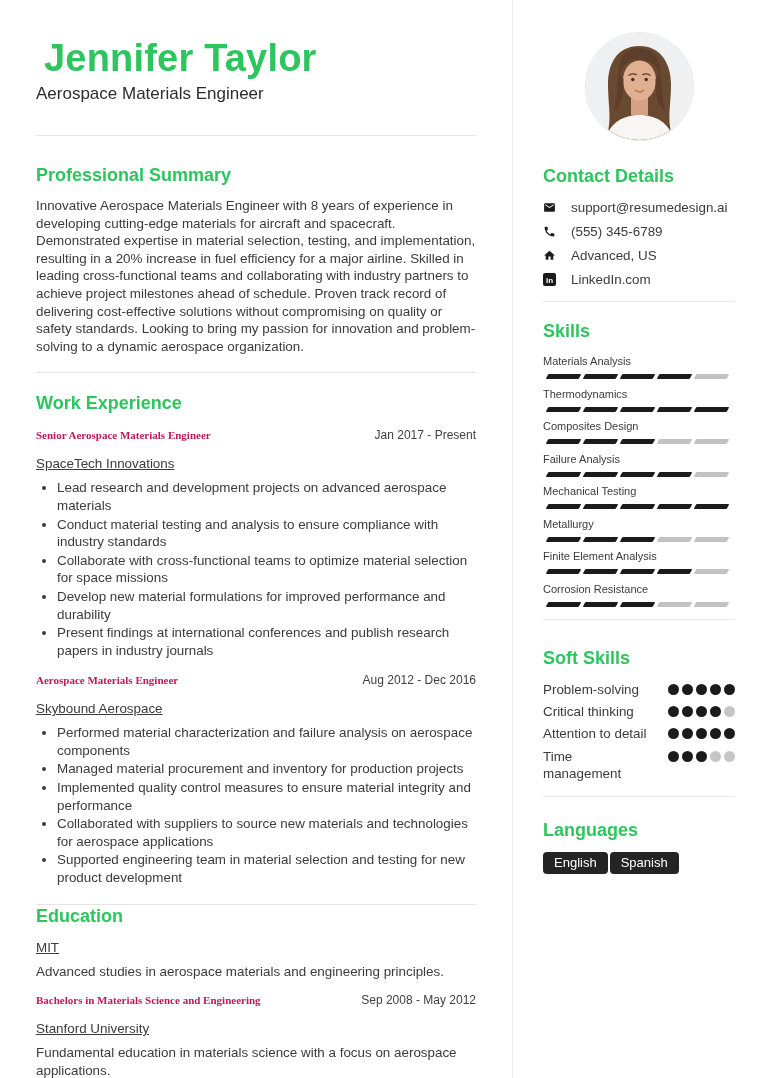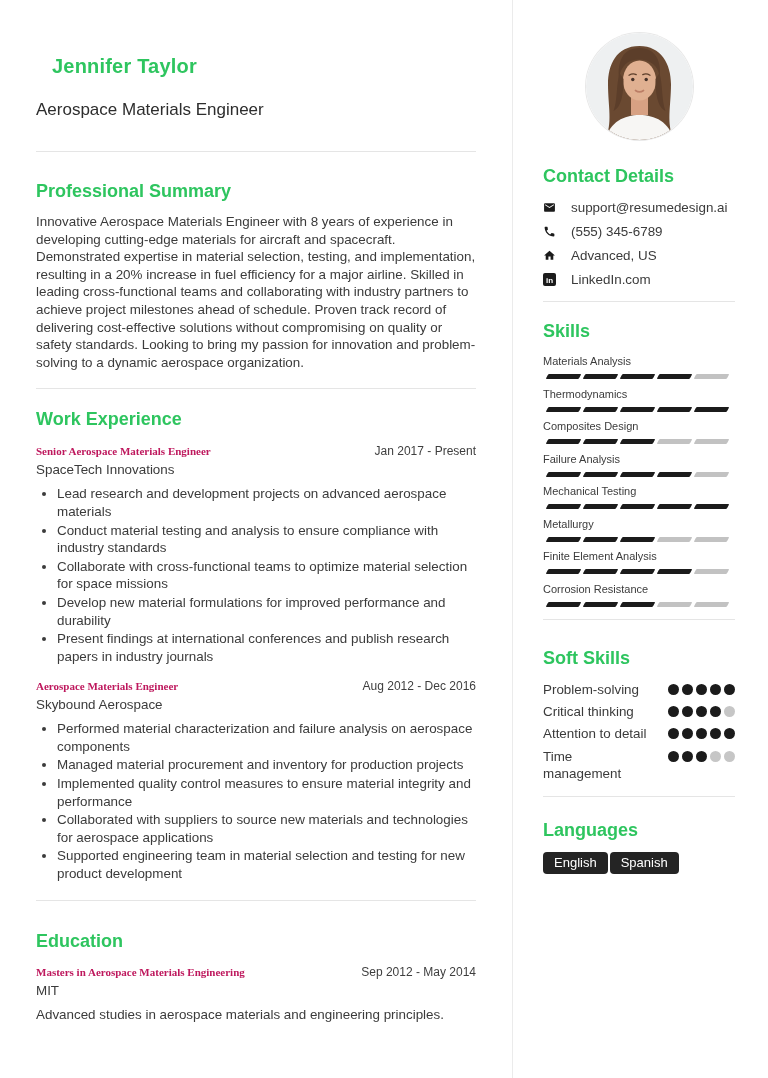--- a/index.html
+++ b/index.html
@@ -10,40 +10,40 @@
   html,body{margin:0;padding:0;}
   body{
     width:768px;height:1078px;background:#ffffff;
     font-family:"Liberation Sans","DejaVu Sans",sans-serif;
     color:var(--body);-webkit-font-smoothing:antialiased;
   }
   .page{display:flex;width:768px;min-height:1078px;}
   .col-left{width:512px;padding:33px 36px 20px 36px;}
   .col-right{width:256px;border-left:1px solid #ebebeb;padding:33px 33px 20px 30px;}
 
-  h1{margin:16px;font-size:20px;line-height:34px;font-weight:700;color:var(--green);letter-spacing:.2px;}
+  h1{margin:8px;font-size:38px;line-height:34px;font-weight:700;color:var(--green);letter-spacing:.2px;}
   .subtitle{font-size:17px;line-height:21px;color:#2d2d2d;margin-top:4px;}
   h2{margin:0;font-size:18px;line-height:21px;font-weight:700;color:var(--green);}
   .rule{border:none;border-top:1px solid var(--rule);margin:0;}
   .rule-header{margin-top:31px;}
   .rule-mid{margin-top:17px;}
 
   .section-summary h2{margin-top:29px;}
   .summary-text{margin:11px 0 0;font-size:13.4px;line-height:17.6px;color:var(--body);}
 
   .section-exp h2{margin-top:20px;}
   .job{margin-top:13px;}
   .entry-head{display:flex;justify-content:space-between;align-items:baseline;}
   .entry-title{font-size:11px;font-weight:700;color:#be185d;line-height:17px;font-family:Liberation Serif, serif;}
   .entry-date{font-size:12px;color:#3e3e3e;white-space:nowrap;padding-left:12px;}
-  .entry-sub{font-size:13.4px;line-height:17px;color:var(--body);margin-top:1px;}
+  .entry-sub{font-size:13.4px;line-height:17px;color:var(--body);margin-top:11px;text-decoration:underline;}
   ul.bullets{margin:7px 0 6px;padding-left:21px;}
   ul.bullets li{font-size:13.4px;line-height:17.6px;margin-bottom:1px;}
 
-  .section-edu h2{margin-top:30px;}
+  .section-edu h2{margin-top:1px;}
   .edu{margin-top:12px;}
   .edu-desc{margin:7px 0 0;font-size:13.4px;line-height:17.6px;}
 
   .avatar{width:107px;height:107px;border-radius:50%;margin:0 auto;display:block;overflow:hidden;box-shadow:0 0 0 1px #e8e8e8;}
   .sb-heading{margin-top:26px;}
   .contact-list{margin-top:13px;}
   .contact-row{display:flex;align-items:center;gap:14px;margin-bottom:9px;}
   .cicon{width:14px;height:14px;display:inline-flex;align-items:center;justify-content:flex-start;flex-shrink:0;}
   .cicon svg{display:block;}
   .ctext{font-size:13.4px;color:var(--body);line-height:15px;}
@@ -126,26 +126,30 @@
           </div>
         </div>
     </section>
 
     <hr class="rule rule-mid">
 
     <section class="section-edu">
       <h2>Education</h2>
       <div>
           <div class="edu">
-            <div class="entry-head">
-              <span class="entry-title">Masters in Aerospace Materials Engineering</span>
-              <span class="entry-date">Sep 2012 - May 2014</span>
-            </div>
             <div class="entry-sub">MIT</div>
             <p class="edu-desc">Advanced studies in aerospace materials and engineering principles.</p>
+          </div>
+          <div class="edu">
+            <div class="entry-head">
+              <span class="entry-title">Bachelors in Materials Science and Engineering</span>
+              <span class="entry-date">Sep 2008 - May 2012</span>
+            </div>
+            <div class="entry-sub">Stanford University</div>
+            <p class="edu-desc">Fundamental education in materials science with a focus on aerospace applications.</p>
           </div>
         </div>
     </section>
   </div>
 
   <aside class="col-right">
 
     <span class="avatar">
       <svg viewBox="0 0 107 107" width="107" height="107">
         <defs>

